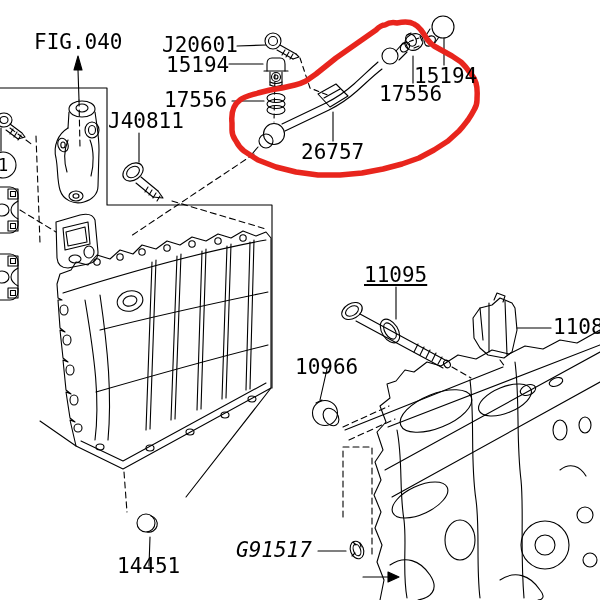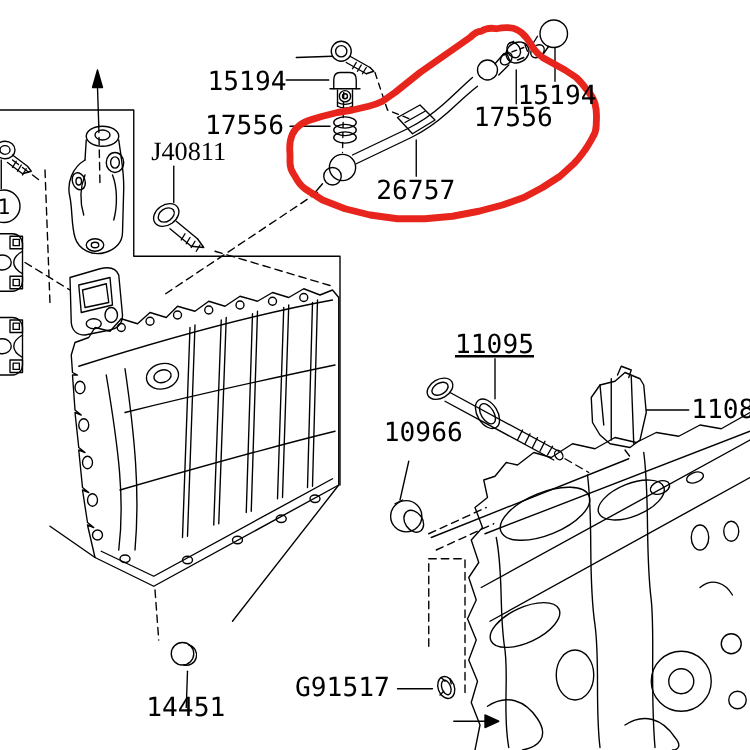--- a/index.html
+++ b/index.html
@@ -7,29 +7,29 @@
           font-family:"DejaVu Sans Mono",monospace;}
   .canvas svg{position:absolute;left:0;top:0;}
   .lbl{position:absolute;font-size:21px;line-height:21px;color:#000;white-space:nowrap;
        letter-spacing:0px;cursor:pointer;}
   .svgtext{font-family:"DejaVu Sans Mono",monospace;font-size:17px;fill:#000;}
   
   .lbl-fig040   {left:34px;  top:32px;}
   .lbl-j20601   {left:162px; top:35px;}
   .lbl-15194l   {left:166px; top:55px;}
   .lbl-17556l   {left:164px; top:90px;}
-  .lbl-j40811   {left:121px; top:111px;font-family:Liberation Serif, serif;}
+  .lbl-j40811   {left:108px; top:111px;}
   .lbl-17556r   {left:379px; top:84px;}
   .lbl-15194r   {left:414px; top:66px;}
   .lbl-15192    {left:301px; top:142px;}
   .lbl-11095    {left:364px; top:265px;text-decoration:underline;}
   .lbl-1108     {left:553px; top:317px;}
-  .lbl-10966    {left:295px; top:336px;margin-left:12px;}
+  .lbl-10966    {left:295px; top:357px;}
   .lbl-14451    {left:117px; top:556px;}
-  .lbl-g91517   {left:236px; top:540px;}
+  .lbl-g91517   {left:236px; top:540px;font-style:italic;}
   .lbl-fig006   {left:241px; top:564px;}
 </style>
 </head>
 <body>
 
 <div class="canvas">
 
 <svg width="600" height="600" viewBox="0 0 600 600">
   <g fill="none" stroke="#000" stroke-width="1.1" stroke-linecap="round" stroke-linejoin="round">
 
@@ -287,20 +287,22 @@
 
   </g>
 
   <g>
     <path d="M 232 123 C 231 113 233 105 240 100 C 245 96 252 95 258 93 L 270 90 L 282 88 L 295 85 C 299 84 302 83 306 81 L 316 74 L 326 66 L 336 58 L 346 51 L 356 44 L 366 37 L 376 30 C 379 27 382 25 385 25 C 388 23 392 22 397 23 C 402 22 409 21 414 24 C 418 26 419 28 421 30 C 424 34 425 36 427 39 C 430 43 431 44 434 46 L 443 51 L 452 56 L 461 62 C 464 65 466 67 468 70 C 471 74 474 76 476 83 C 478 90 477 94 477 100 C 477 104 476 107 474 110 C 472 114 470 117 468 120 C 465 124 463 127 459 131 L 448 141 L 434 150 L 419 158 L 402 164 L 383 169 L 362 173 L 340 175 L 318 175 L 296 172 L 276 167 L 258 160 L 244 151 C 240 148 238 145 236 141 C 234 138 232 136 232 130 Z" fill="none" stroke="#e8251d" stroke-width="5.5" stroke-linecap="round" stroke-linejoin="round"></path>
   </g>
 
   <text class="svgtext" x="-2" y="171">1</text>
 </svg>
 
+<div class="lbl lbl-fig040">FIG.040</div>
+<div class="lbl lbl-j20601">J20601</div>
 <div class="lbl lbl-15194l">15194</div>
 <div class="lbl lbl-17556l">17556</div>
 <div class="lbl lbl-j40811">J40811</div>
 <div class="lbl lbl-17556r">17556</div>
 <div class="lbl lbl-15194r">15194</div>
 <div class="lbl lbl-15192">26757</div>
 <div class="lbl lbl-11095">11095</div>
 <div class="lbl lbl-1108">1108</div>
 <div class="lbl lbl-10966">10966</div>
 <div class="lbl lbl-14451">14451</div>

